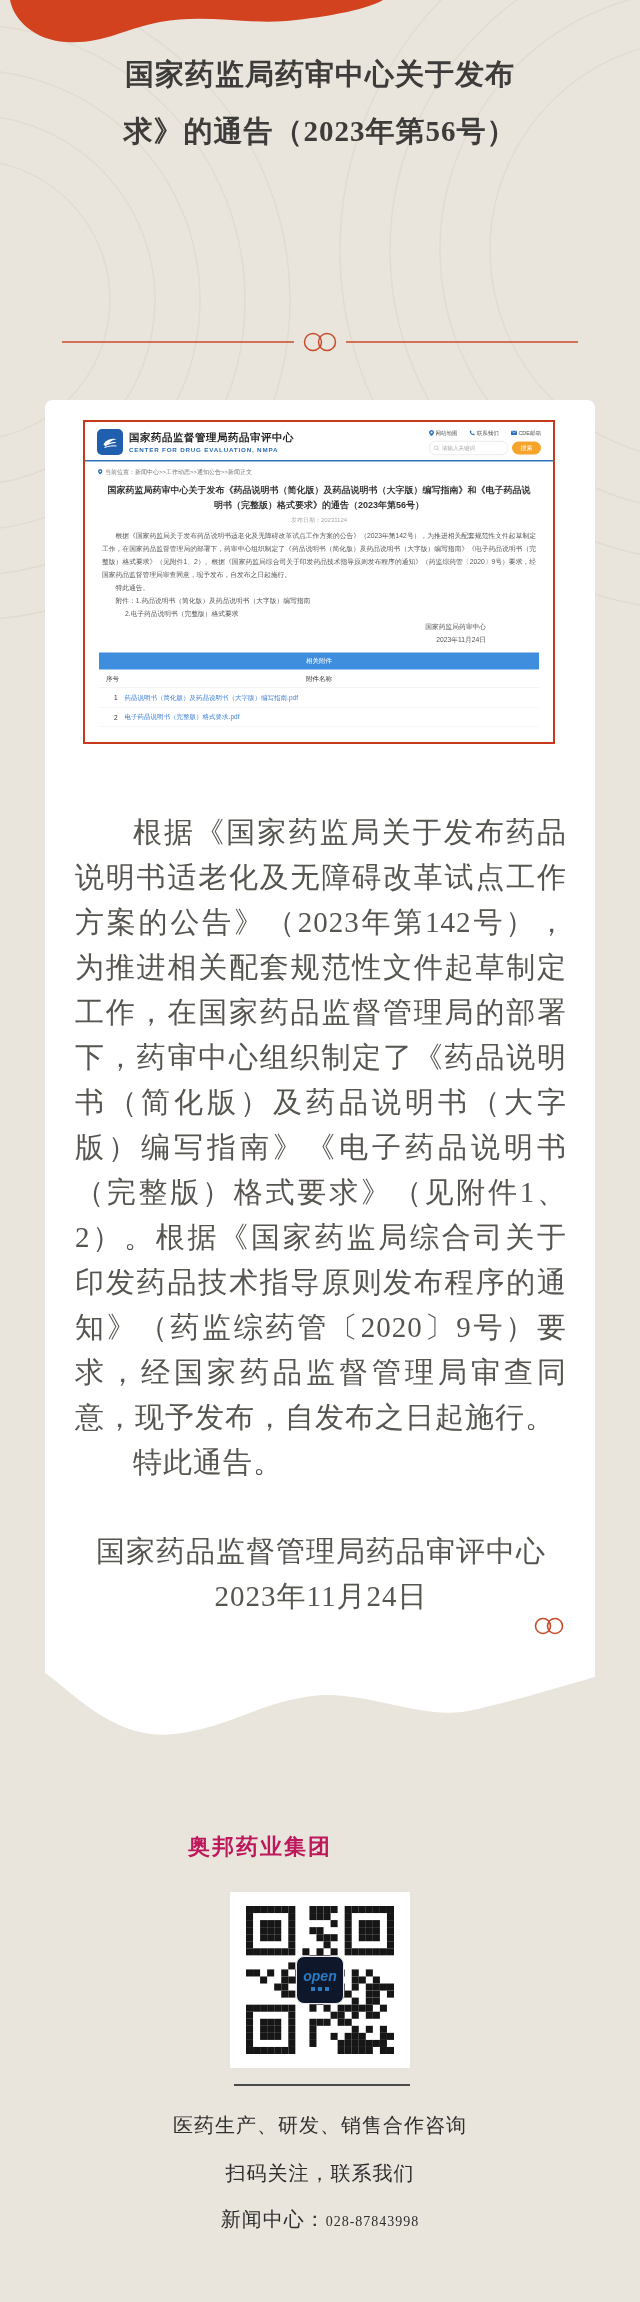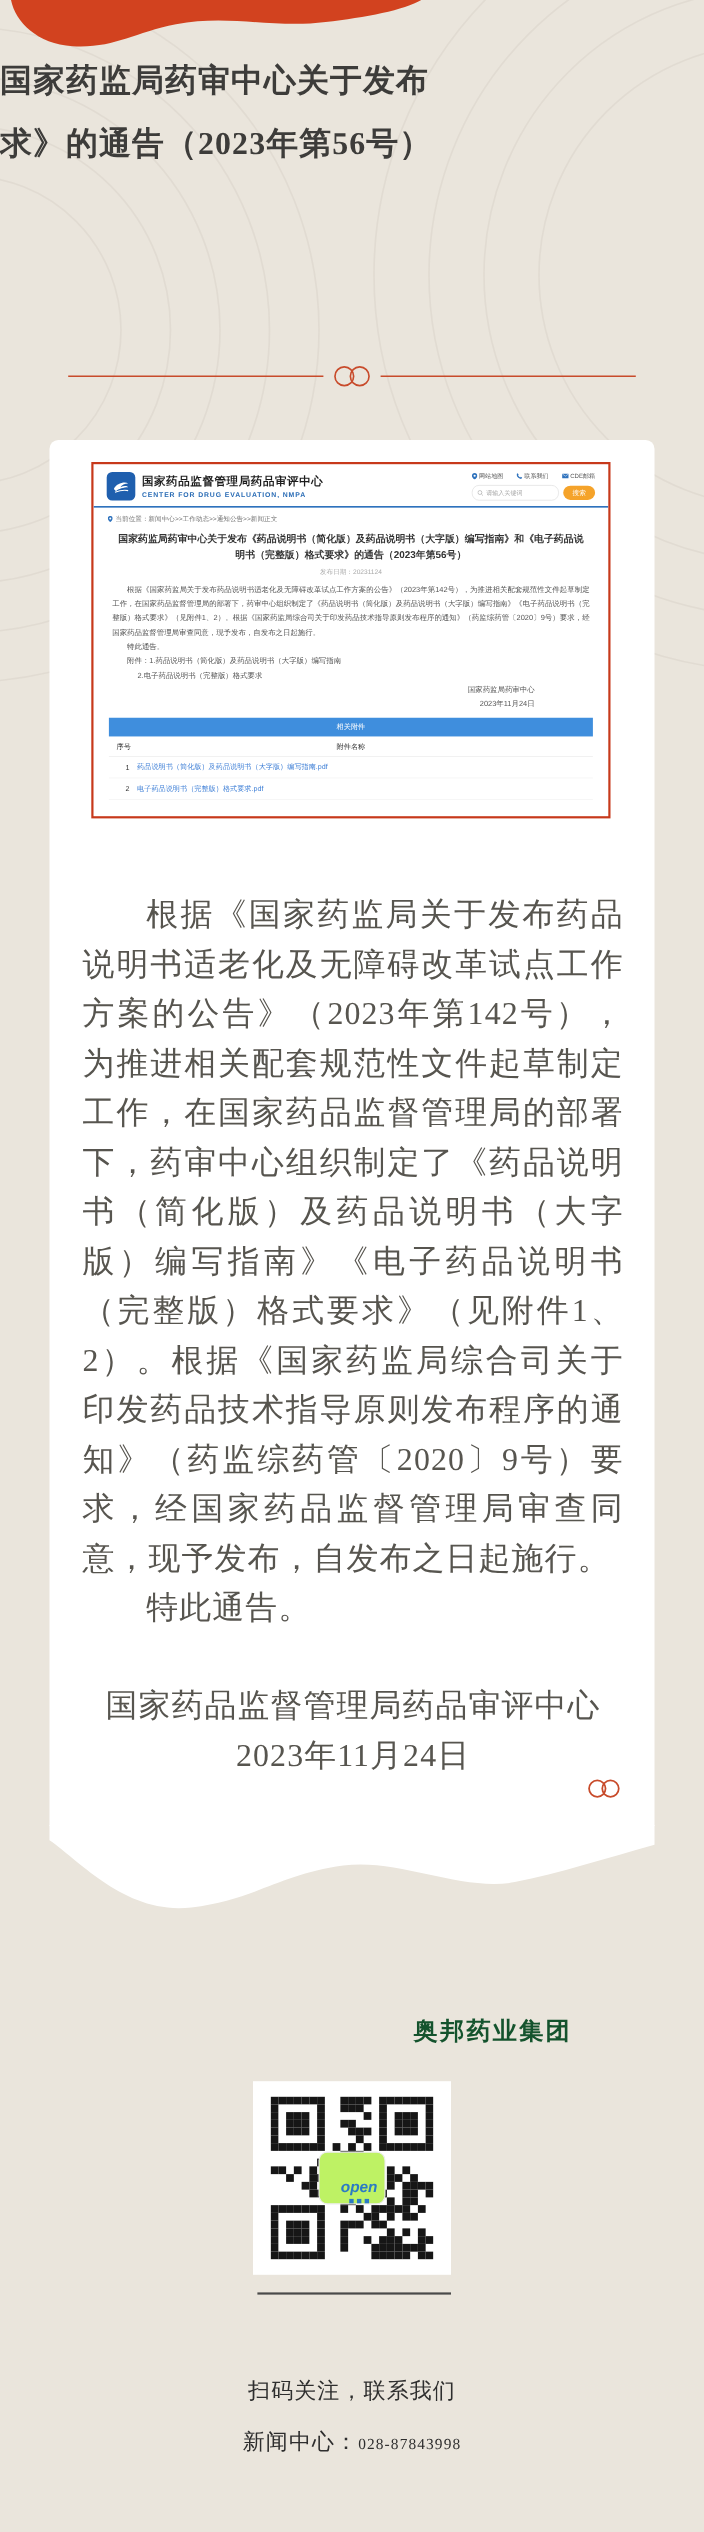--- a/index.html
+++ b/index.html
@@ -3,21 +3,21 @@
 <meta charset="utf-8">
 <style>
   html,body{margin:0;padding:0;background:#eae5dc;}
   .page{position:relative;width:640px;height:2302px;background:#eae5dc;overflow:hidden;
         font-family:"Liberation Sans",sans-serif;}
   
   .bg-arcs{position:absolute;top:0;left:0;pointer-events:none;}
   
   .red-wave{position:absolute;top:0;left:0;}
   
-  .title{position:absolute;top:46px;left:0;width:640px;text-align:left;
+  .title{position:absolute;top:46px;left:0;width:640px;text-align:center;
          font-family:"Liberation Serif","DejaVu Serif",serif;font-weight:700;
          font-size:29px;line-height:57px;color:#3d3c3a;letter-spacing:1px;}
   
   .divider{position:absolute;top:331px;left:0;}
   
   .card{position:absolute;left:45px;top:400px;width:550px;height:1260px;
         background:#ffffff;border-radius:8px 8px 0 0;}
   .card-wave{position:absolute;top:1659px;left:0;}
   
   .shot{position:absolute;top:20px;left:38px;width:468px;height:320px;
@@ -56,28 +56,28 @@
   
   .article{position:absolute;top:410px;left:30px;width:492px;
            font-family:"Liberation Serif","DejaVu Serif",serif;
            font-size:29px;line-height:45px;color:#57554f;text-align:justify;letter-spacing:1px;}
   .article p{margin:0;}
   .a-indent{text-indent:2em;}
   .a-sig{text-align:center;margin-top:44px !important;text-indent:0;}
   .a-date{text-align:center;text-indent:0;}
   .end-mark{position:absolute;top:1216px;right:26px;}
   
-  .company{position:absolute;top:1832px;left:0;width:520px;text-align:right;
-           font-size:22px;font-weight:700;color:#14532d;letter-spacing:2px;}
+  .company{position:absolute;top:1832px;left:0;width:520px;text-align:center;
+           font-size:22px;font-weight:700;color:#be185d;letter-spacing:2px;}
   .qr-box{position:absolute;top:1892px;left:230px;width:180px;height:176px;background:#fff;
           display:flex;align-items:center;justify-content:center;}
   .qr-wrap{position:relative;width:148px;height:148px;}
   .qr-logo{position:absolute;left:50%;top:50%;transform:translate(-50%,-50%);
-           width:46px;height:46px;background:#bef264;border-radius:8px;border:1px solid #ececec;
-           display:flex;flex-direction:column;align-items:center;justify-content:flex-end;padding-left:13px;}
+           width:46px;height:46px;background:#0f172a;border-radius:8px;border:1px solid #ececec;
+           display:flex;flex-direction:column;align-items:center;justify-content:center;}
   .qr-word{color:#2b7bc4;font-weight:700;font-style:italic;font-size:14px;line-height:14px;}
   .qr-dots{display:flex;gap:3px;margin-top:4px;}
   .qr-dots span{width:4px;height:4px;background:#2b7bc4;display:block;}
   .foot-divider{position:absolute;top:2084px;left:234px;width:176px;border-top:2px solid #4a4a4a;}
   .foot-line{position:absolute;left:0;width:640px;text-align:center;font-size:20px;color:#2e2e2e;letter-spacing:1px;}
   .fl1{top:2112px;}
   .fl2{top:2160px;}
   .fl3{top:2206px;}
   .phone{font-family:"Liberation Serif","DejaVu Serif",serif;font-size:14px;}
 </style>
@@ -446,18 +446,19 @@
         <span class="qr-dots">
             <span></span>
             <span></span>
             <span></span>
           </span>
       </div>
     </div>
   </div>
 
   <div class="foot-divider"></div>
+  <div class="foot-line fl1">医药生产、研发、销售合作咨询</div>
   <div class="foot-line fl2">扫码关注，联系我们</div>
   <div class="foot-line fl3">
     <span>新闻中心：</span><span class="phone">028-87843998</span>
   </div>
 
 </div>
 
 </body></html>

